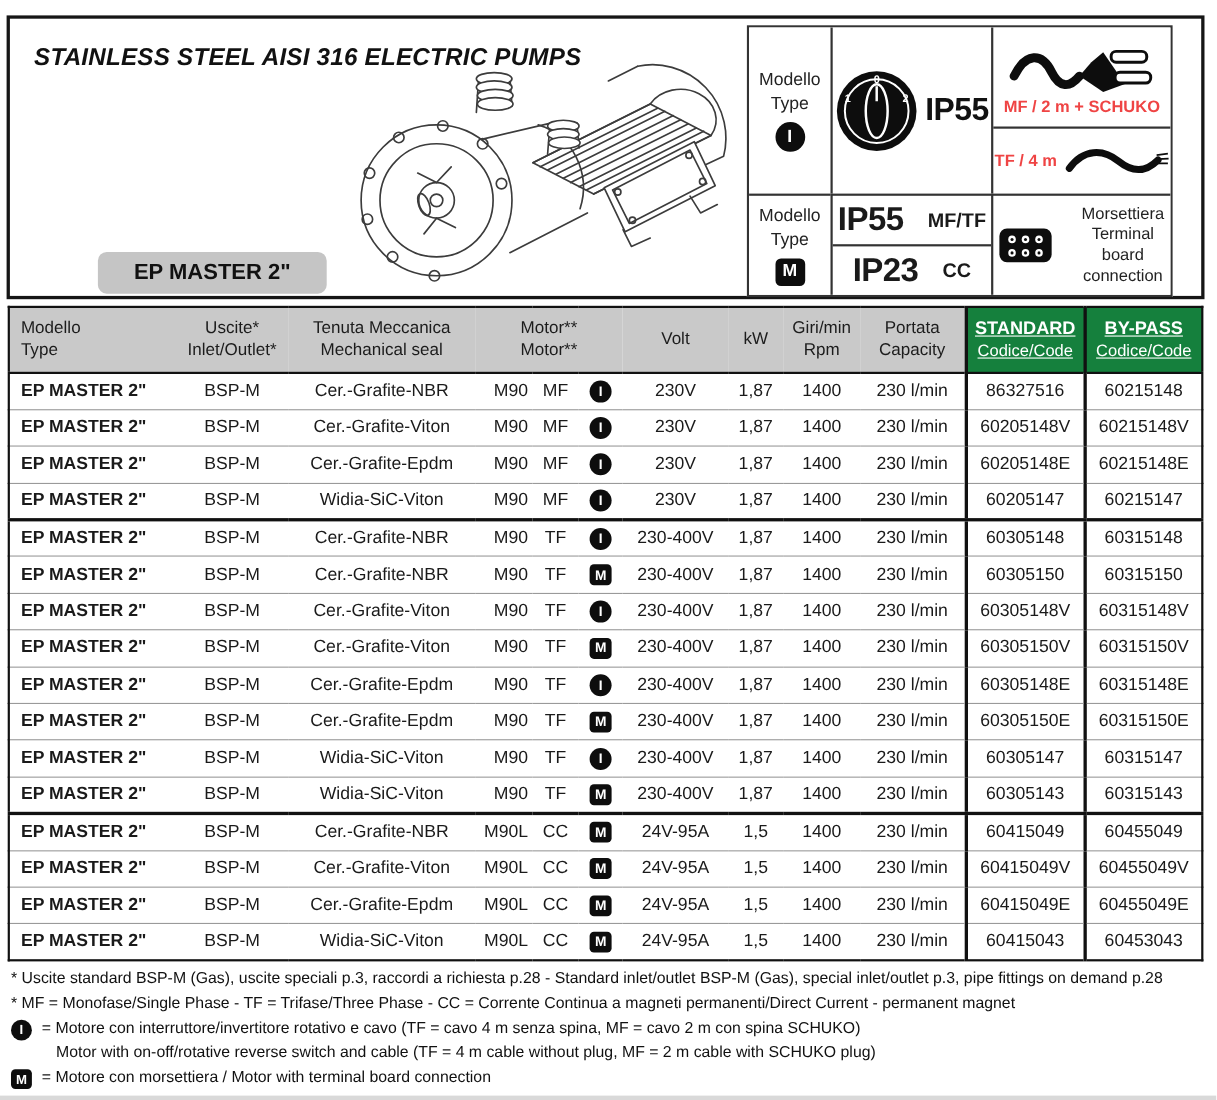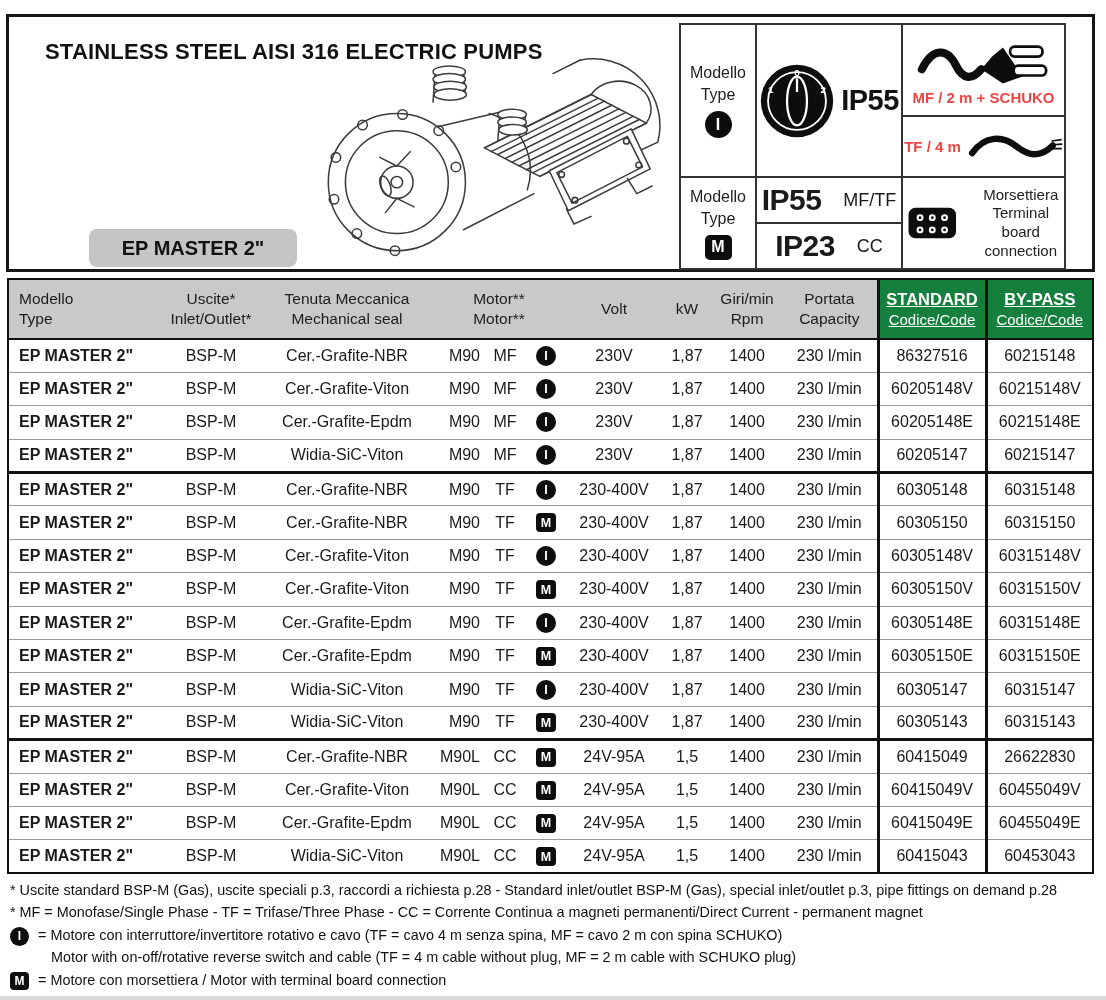--- a/index.html
+++ b/index.html
@@ -2,21 +2,21 @@
 <html><head>
 <meta charset="utf-8">
 <style>
   * { margin:0; padding:0; box-sizing:border-box; }
   html,body { background:#fff; }
   body { font-family:"Liberation Sans", sans-serif; color:#1a1a1a; }
   .page { position:relative; width:1106px; height:1000px; background:#fff; overflow:hidden; }
 
   
   .top-frame { position:absolute; left:6px; top:14px; width:1089px; height:258px; border:3px solid #161616; background:#fff; }
-  .main-title { position:absolute; left:36px; top:22px; font-size:22px; font-weight:bold; letter-spacing:0.2px; color:#111; white-space:nowrap; }
+  .main-title { position:absolute; left:22px; top:22px; font-size:22px; font-weight:bold; font-style:italic; letter-spacing:0.2px; color:#111; white-space:nowrap; }
   .pump-art { position:absolute; left:285px; top:4px; width:400px; height:248px; }
   .model-chip { position:absolute; left:80px; top:212px; width:208px; height:38px; background:#c5c5c5; border-radius:8px; display:flex; align-items:center; justify-content:center; font-size:20px; font-weight:bold; color:#111; }
 
   
   .info-panel { position:absolute; left:670px; top:6px; width:387px; height:247px; display:grid; grid-template-columns:74px 146px 163px; grid-template-rows:151px 92px; border:2px solid #333; background:#fff; }
   .ip-cell { background:#fff; display:flex; align-items:center; justify-content:center; }
   .bl { border-left:2px solid #333; } .bt { border-top:2px solid #333; }
   .modello-cell { flex-direction:column; gap:2px; }
   .modello-text { font-size:16px; color:#222; line-height:1.25; text-align:center; }
   .badge-big-i { width:27px; height:27px; border-radius:50%; background:#0d0d0d; color:#fff; font-weight:bold; font-size:16px; display:flex; align-items:center; justify-content:center; margin-top:4px; }
@@ -25,21 +25,21 @@
   .ip55-label { font-size:29px; font-weight:bold; color:#111; letter-spacing:-0.5px; }
   .cable-stack { flex-direction:column; align-items:stretch; justify-content:stretch; padding:0; }
   .cable-row { flex:1 1 auto; display:flex; flex-direction:column; align-items:center; justify-content:center; padding:2px 4px; }
   .cable-row + .cable-row { border-top:2px solid #333; }
   .cable-caption { font-size:15px; font-weight:bold; color:#ef4444; white-space:nowrap; }
   .tf-row-inner { display:flex; align-items:center; gap:6px; }
   .ip2-stack { flex-direction:column; align-items:stretch; padding:0; }
   .ip2-row { flex:1; display:flex; align-items:center; justify-content:center; gap:10px; }
   .ip2-row + .ip2-row { border-top:2px solid #333; }
   .ip2-big { font-size:30px; font-weight:bold; letter-spacing:-0.5px; }
-  .ip2-suffix { font-size:18px; font-weight:normal;margin-left:12px; }
+  .ip2-suffix { font-size:18px; font-weight:bold;margin-left:12px; }
   .terminal-cell { gap:24px; padding:4px; }
   .terminal-caption { font-size:15px; color:#222; text-align:center; line-height:1.25; }
 
   
   table.pump-table { position:absolute; left:7px; top:278px; width:1085px; border-collapse:collapse; table-layout:fixed; border:2px solid #111; }
   .pump-table thead th { background:#c9c9c9; font-weight:normal; font-size:15.5px; color:#1c1c1c; height:60px; vertical-align:middle; text-align:center; line-height:1.3; }
   .pump-table thead { border-bottom:2px solid #111; }
   .pump-table thead th.h-model { text-align:left; padding-left:10px; }
   .pump-table thead th.h-dark { background:#15803d; color:#fff;text-decoration:underline; }
   .pump-table thead th.h-dark .hl1 { font-weight:bold; font-size:16.5px; }
@@ -448,21 +448,21 @@
       <td class="c-inlet">BSP-M</td>
       <td class="c-seal">Cer.-Grafite-NBR</td>
       <td class="c-frame">M90L</td>
       <td class="c-phase">CC</td>
       <td class="c-badge"><span class="badge badge-m">M</span></td>
       <td class="c-volt">24V-95A</td>
       <td class="c-kw">1,5</td>
       <td class="c-rpm">1400</td>
       <td class="c-cap">230 l/min</td>
       <td class="c-std">60415049</td>
-      <td class="c-byp">26622830</td>
+      <td class="c-byp">60455049</td>
     </tr>
         <tr>
       <td class="c-model">EP MASTER 2"</td>
       <td class="c-inlet">BSP-M</td>
       <td class="c-seal">Cer.-Grafite-Viton</td>
       <td class="c-frame">M90L</td>
       <td class="c-phase">CC</td>
       <td class="c-badge"><span class="badge badge-m">M</span></td>
       <td class="c-volt">24V-95A</td>
       <td class="c-kw">1,5</td>

